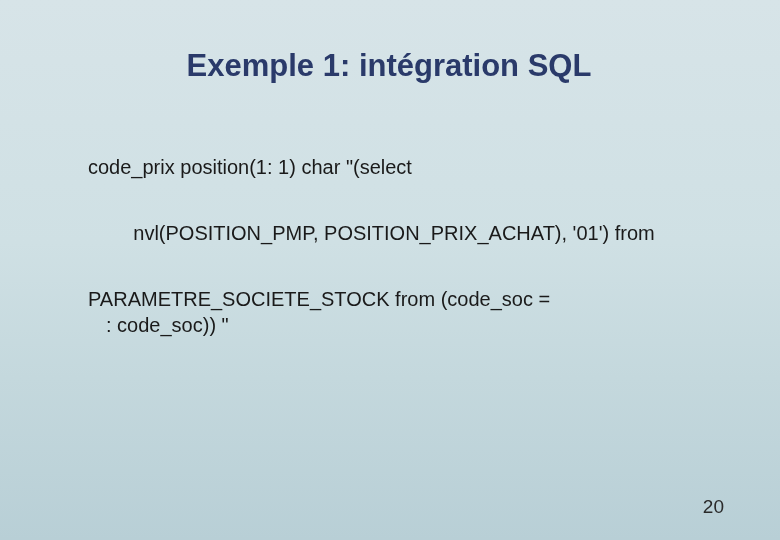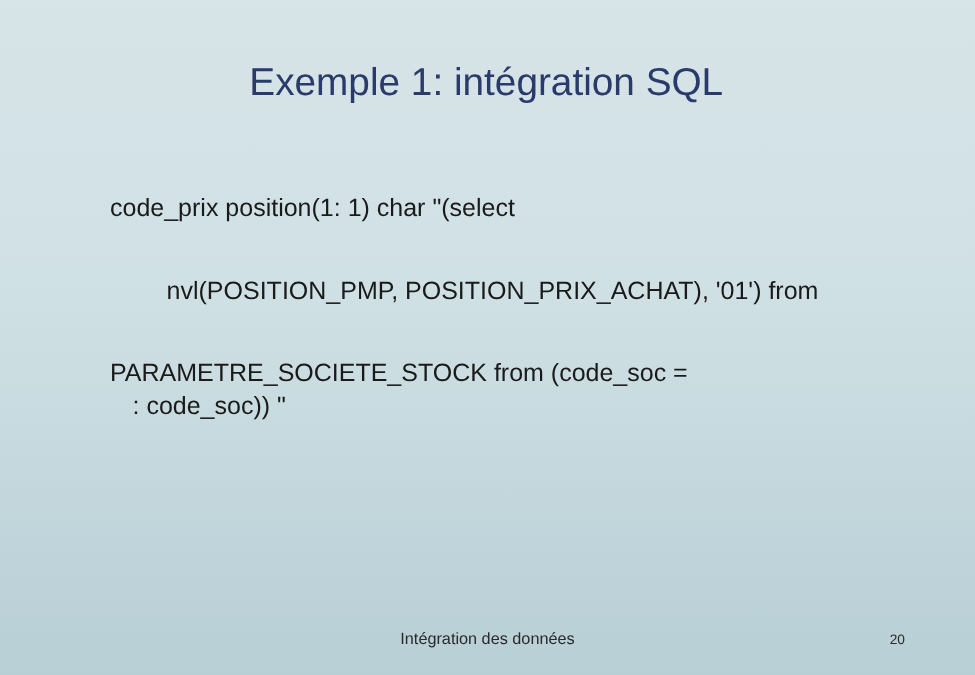--- a/index.html
+++ b/index.html
@@ -11,21 +11,21 @@
   }
   .slide {
     width: 100%;
     height: 100%;
     position: relative;
     padding: 40px 80px 0 88px;
   }
   .title {
     font-size: 31px;
     color: #2a3a6a;
-    font-weight: 400;
+    font-weight: 700;
     text-align: center;
     margin-top: 8px;
     margin-bottom: 70px;
     margin-left: -10px;
   }
   .body-text {
     font-size: 20px;
     color: #1a1a1a;
     line-height: 1.3;
   }
@@ -39,32 +39,31 @@
     left: 0;
     width: 100%;
     text-align: center;
     font-size: 13px;
     color: #2a2a2a;
   }
   .page-number {
     position: absolute;
     bottom: 22px;
     right: 56px;
-    font-size: 11px;
+    font-size: 19px;
     color: #2a2a2a;
   }
 </style>
 </head>
 <body>
 
 <div class="slide">
   <h1 class="title">Exemple 1: intégration SQL</h1>
 
   <div class="body-text">
     <div class="para1">code_prix position(1: 1)   char   "(select</div>
     <div class="para2">nvl(POSITION_PMP, POSITION_PRIX_ACHAT), '01') from</div>
     <div class="para3-line1">PARAMETRE_SOCIETE_STOCK from (code_soc =</div>
     <div class="para3-line2">: code_soc))  "</div>
   </div>
 
-  <div class="footer">Intégration des données</div>
   <div class="page-number">20</div>
 </div>
 
 </body></html>

